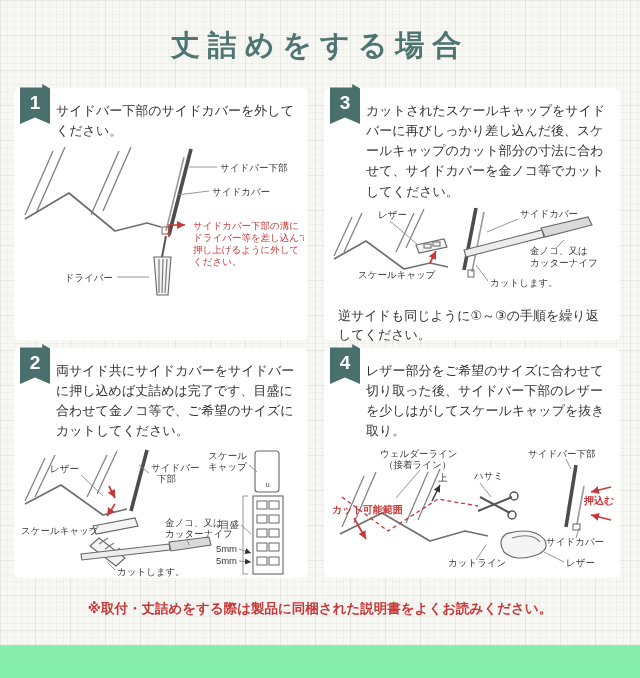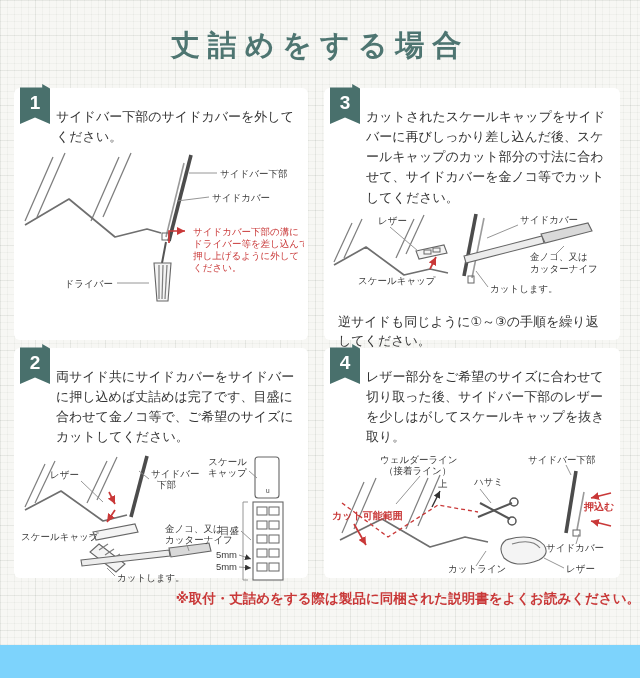--- a/index.html
+++ b/index.html
@@ -1,39 +1,39 @@
 <!DOCTYPE html>
 <html><head>
 <meta charset="utf-8">
 <style>
   * { margin:0; padding:0; box-sizing:border-box; }
   body { font-family:"Liberation Sans","DejaVu Sans",sans-serif; }
-  .page { position:relative; width:640px; height:678px; background:#7dd3fc; overflow:hidden; }
+  .page { position:relative; width:640px; height:678px; background:#86efac; overflow:hidden; }
   .gridbg { position:absolute; top:0; left:0; width:640px; height:645px;
     background-color:#f7f7f4;
     background-image:
       linear-gradient(rgba(140,150,140,0.10) 1px, transparent 1px),
       linear-gradient(90deg, rgba(140,150,140,0.10) 1px, transparent 1px),
       linear-gradient(rgba(140,150,140,0.07) 1px, transparent 1px),
       linear-gradient(90deg, rgba(140,150,140,0.07) 1px, transparent 1px);
     background-size:35px 35px,35px 35px,7px 7px,7px 7px; }
   .content { position:relative; z-index:1; }
   h1.title { text-align:center; padding-top:26px; padding-bottom:22px;
     font-size:29px; font-weight:bold; letter-spacing:8px; color:#4e7571; }
   .grid { display:grid; grid-template-columns:294px 296px; column-gap:16px; row-gap:8px; padding:0 14px; }
   .card { position:relative; background:#ffffff; border-radius:6px; }
   .card.tall { height:252px; }
   .card.short { height:230px; }
   .badge { position:absolute; top:-4px; left:6px; width:30px; height:40px; background:#49706c;
     clip-path:polygon(0 9%, 74% 9%, 74% 0, 100% 11%, 100% 100%, 50% 84%, 0 100%);
     color:#fff; font-weight:bold; font-size:19px; text-align:center; padding-top:8px; }
-  .step-text { margin:19px 8px 0 42px; font-size:13px; line-height:1.55; color:#333; }
+  .step-text { margin:13px 8px 0 42px; font-size:13px; line-height:1.55; color:#333; }
   .sub-note { margin:8px 10px 0 14px; font-size:13px; line-height:1.5; color:#333; }
   .illus { display:block; margin:4px auto 0 auto; }
-  .footnote { margin-top:12px; text-align:right; font-size:13.5px; font-weight:bold; color:#c93838; }
+  .footnote { margin-top:22px; text-align:center; font-size:13.5px; font-weight:bold; color:#c93838; }
   
   .ln { stroke:#7d7d7d; stroke-width:1.2; fill:none; }
   .zig { stroke:#6f6f6f; stroke-width:1.7; fill:none; stroke-linejoin:round; }
   .bar { stroke:#4c4c4c; stroke-width:3.6; fill:none; }
   .cov { stroke:#9a9a9a; stroke-width:1.6; fill:none; }
   .leader { stroke:#8a8a8a; stroke-width:0.9; fill:none; }
   .lbl { font-size:9.5px; fill:#3a3a3a; }
   .lbl-sm { font-size:6.5px; fill:#3a3a3a; }
   .redtxt { font-size:9.5px; fill:#c93838; }
   .redbold { font-size:10px; font-weight:bold; fill:#c93838; }

